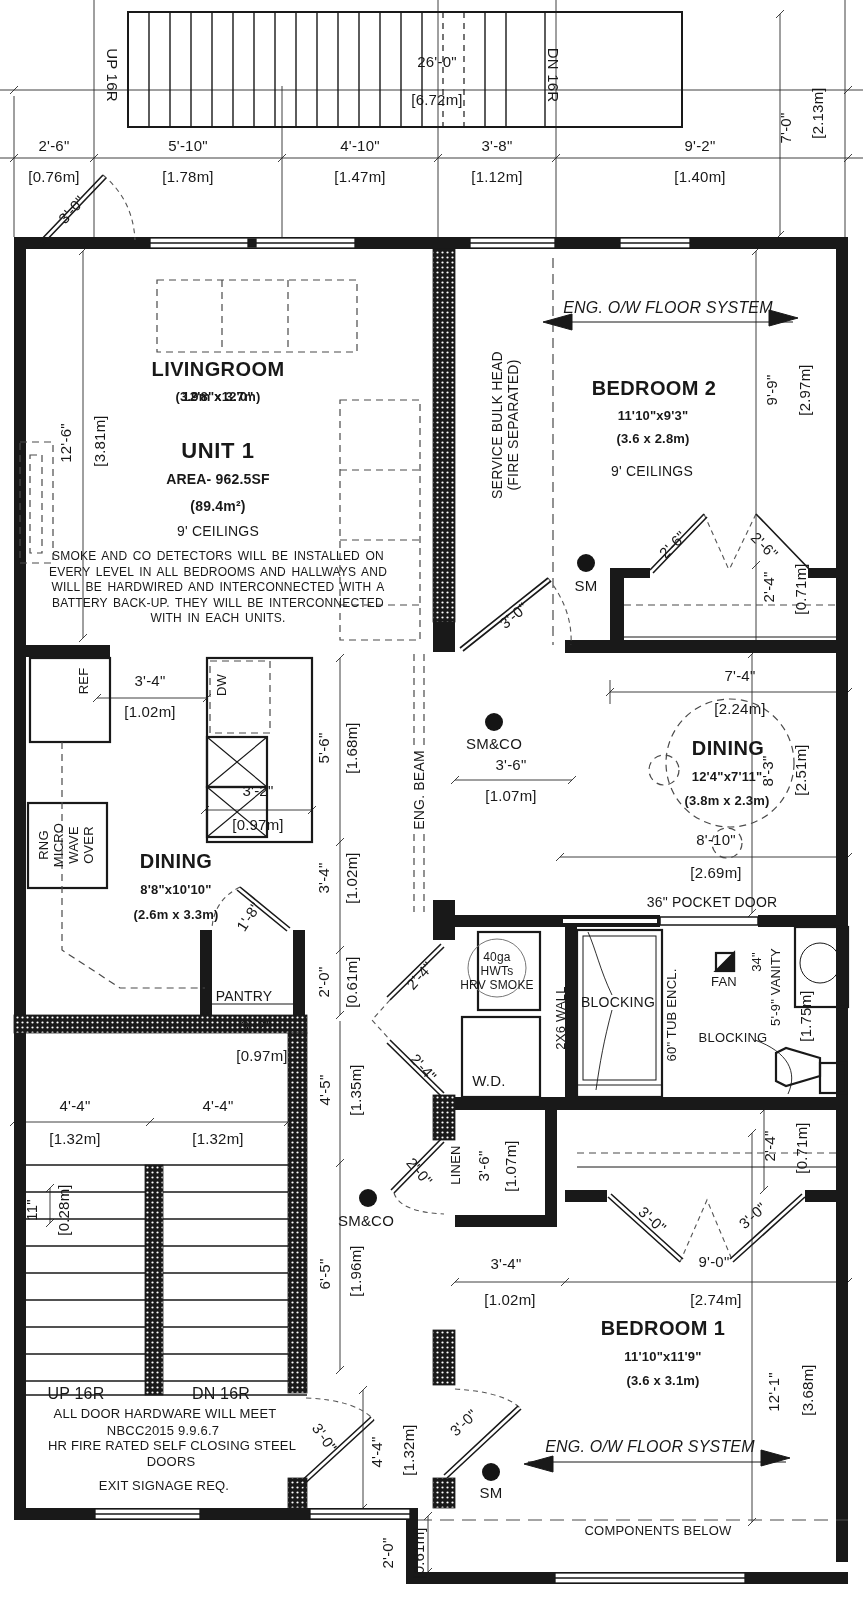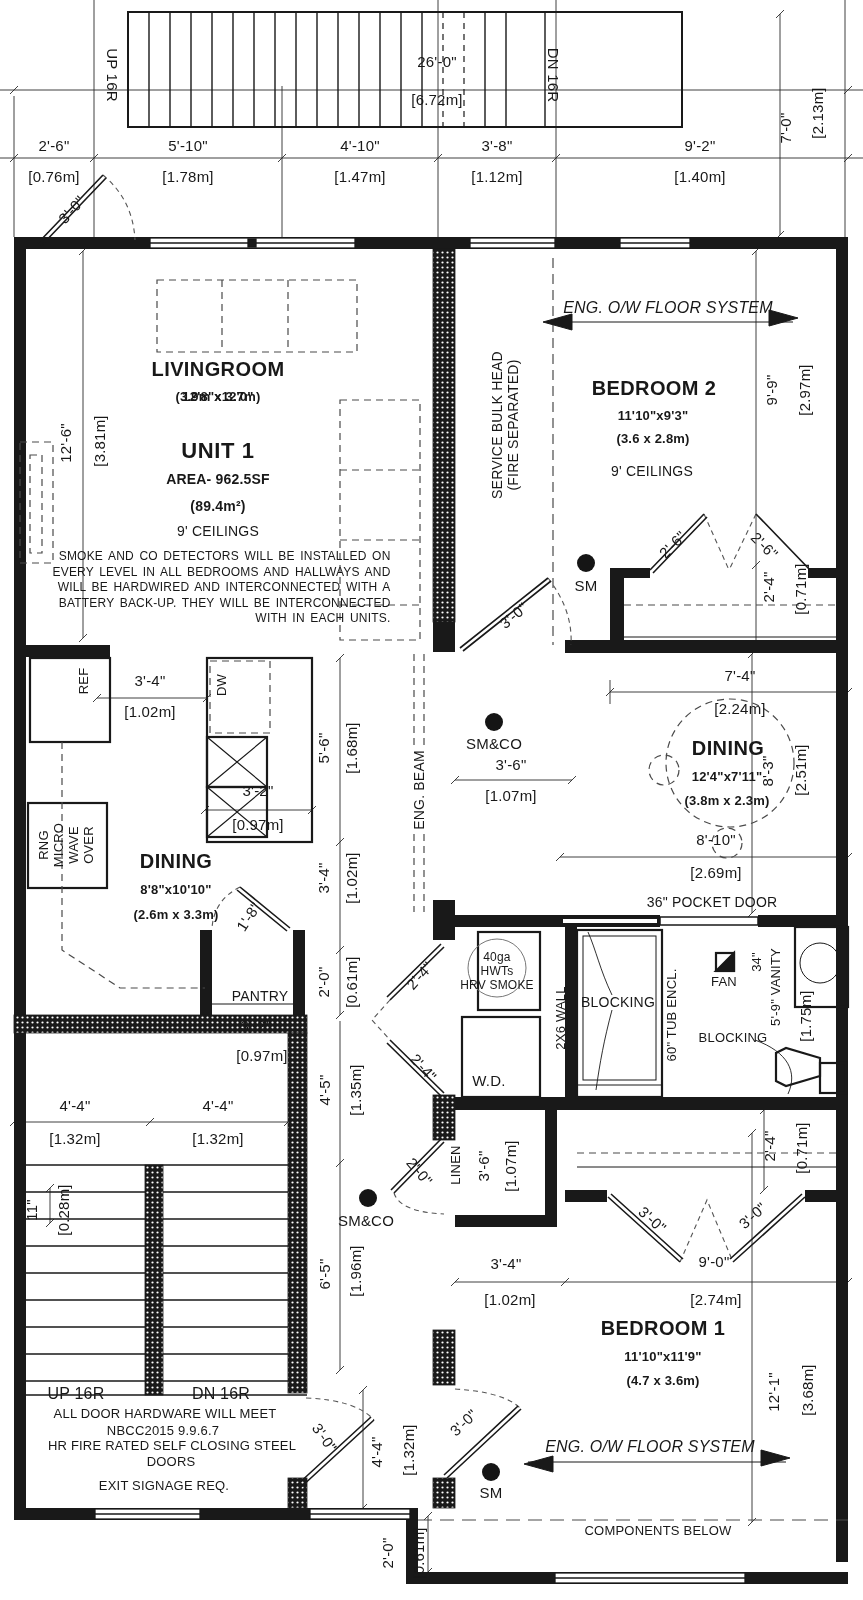--- a/index.html
+++ b/index.html
@@ -8,21 +8,21 @@
   #plan svg{position:absolute;left:0;top:0;}
   .lbl{position:absolute;transform:translate(-50%,-50%);white-space:nowrap;
        font-size:15px;color:#181818;letter-spacing:.2px;line-height:1.1;}
   .b{font-weight:700}.f12{font-size:12px}.f13{font-size:13px}.f14{font-size:14px}.f16{font-size:16px}
   .t{font-size:20px;font-weight:700;letter-spacing:.4px}
   .t2{font-size:22px;font-weight:700;letter-spacing:.6px}
   .v{transform:translate(-50%,-50%) rotate(-90deg)}
   .v9{transform:translate(-50%,-50%) rotate(90deg)}
   .i{font-style:italic}
   .p{white-space:pre-line;text-align:center;line-height:1.15}
-  .w{white-space:normal;text-align:right;line-height:1.3;word-spacing:2px}
+  .w{white-space:normal;text-align:center;line-height:1.3;word-spacing:2px}
   .bg{background:#fff;padding:0 2px}
 </style>
 </head>
 <body>
 
 <div id="plan">
 
 <svg viewBox="0 0 863 1600" width="863" height="1600">
   <defs>
     <pattern id="fw" width="5" height="5" patternUnits="userSpaceOnUse">
@@ -289,21 +289,21 @@
 <div class="lbl v" style="left:801px;top:770px">[2.51m]</div>
 <div class="lbl" style="left:716px;top:840px">8'-10"</div>
 <div class="lbl" style="left:716px;top:873px">[2.69m]</div>
 <div class="lbl f14" style="left:712px;top:903px">36" POCKET DOOR</div>
 
 <div class="lbl v" style="left:324px;top:878px">3'-4"</div>
 <div class="lbl v" style="left:352px;top:878px">[1.02m]</div>
 <div class="lbl" style="left:249px;top:917px;transform:translate(-50%,-50%) rotate(-57deg)">1'-8"</div>
 <div class="lbl v" style="left:324px;top:982px">2'-0"</div>
 <div class="lbl v" style="left:352px;top:982px">[0.61m]</div>
-<div class="lbl f14" style="left:260px;top:997px">PANTRY</div>
+<div class="lbl f14" style="left:244px;top:997px">PANTRY</div>
 <div class="lbl" style="left:256px;top:1026px">3'-2"</div>
 <div class="lbl" style="left:262px;top:1056px">[0.97m]</div>
 
 <div class="lbl" style="left:420px;top:976px;transform:translate(-50%,-50%) rotate(-48deg)">2'-4"</div>
 <div class="lbl p f12" style="left:497px;top:972px">40ga
 HWTs
 HRV SMOKE</div>
 <div class="lbl" style="left:423px;top:1068px;transform:translate(-50%,-50%) rotate(48deg)">2'-4"</div>
 <div class="lbl" style="left:489px;top:1081px">W.D.</div>
 <div class="lbl v f13" style="left:561px;top:1018px">2X6 WALL</div>
@@ -335,21 +335,21 @@
 <div class="lbl v" style="left:802px;top:1148px">[0.71m]</div>
 <div class="lbl" style="left:652px;top:1220px;transform:translate(-50%,-50%) rotate(42deg)">3'-0"</div>
 <div class="lbl" style="left:753px;top:1216px;transform:translate(-50%,-50%) rotate(-42deg)">3'-0"</div>
 <div class="lbl" style="left:506px;top:1264px">3'-4"</div>
 <div class="lbl" style="left:510px;top:1300px">[1.02m]</div>
 <div class="lbl" style="left:714px;top:1262px">9'-0"</div>
 <div class="lbl" style="left:716px;top:1300px">[2.74m]</div>
 
 <div class="lbl t" style="left:663px;top:1328px">BEDROOM 1</div>
 <div class="lbl b f13" style="left:663px;top:1357px">11'10"x11'9"</div>
-<div class="lbl b f13" style="left:663px;top:1381px">(4.7 x 3.6m)</div>
+<div class="lbl b f13" style="left:663px;top:1381px">(3.6 x 3.1m)</div>
 <div class="lbl v" style="left:774px;top:1392px">12'-1"</div>
 <div class="lbl v" style="left:808px;top:1390px">[3.68m]</div>
 
 <div class="lbl f16" style="left:76px;top:1394px">UP 16R</div>
 <div class="lbl f16" style="left:221px;top:1394px">DN 16R</div>
 <div class="lbl f13" style="left:165px;top:1414px">ALL DOOR HARDWARE WILL MEET</div>
 <div class="lbl f13" style="left:163px;top:1431px">NBCC2015 9.9.6.7</div>
 <div class="lbl f13" style="left:172px;top:1446px">HR FIRE RATED SELF CLOSING STEEL</div>
 <div class="lbl f13" style="left:171px;top:1462px">DOORS</div>
 <div class="lbl f13" style="left:164px;top:1486px">EXIT SIGNAGE REQ.</div>

